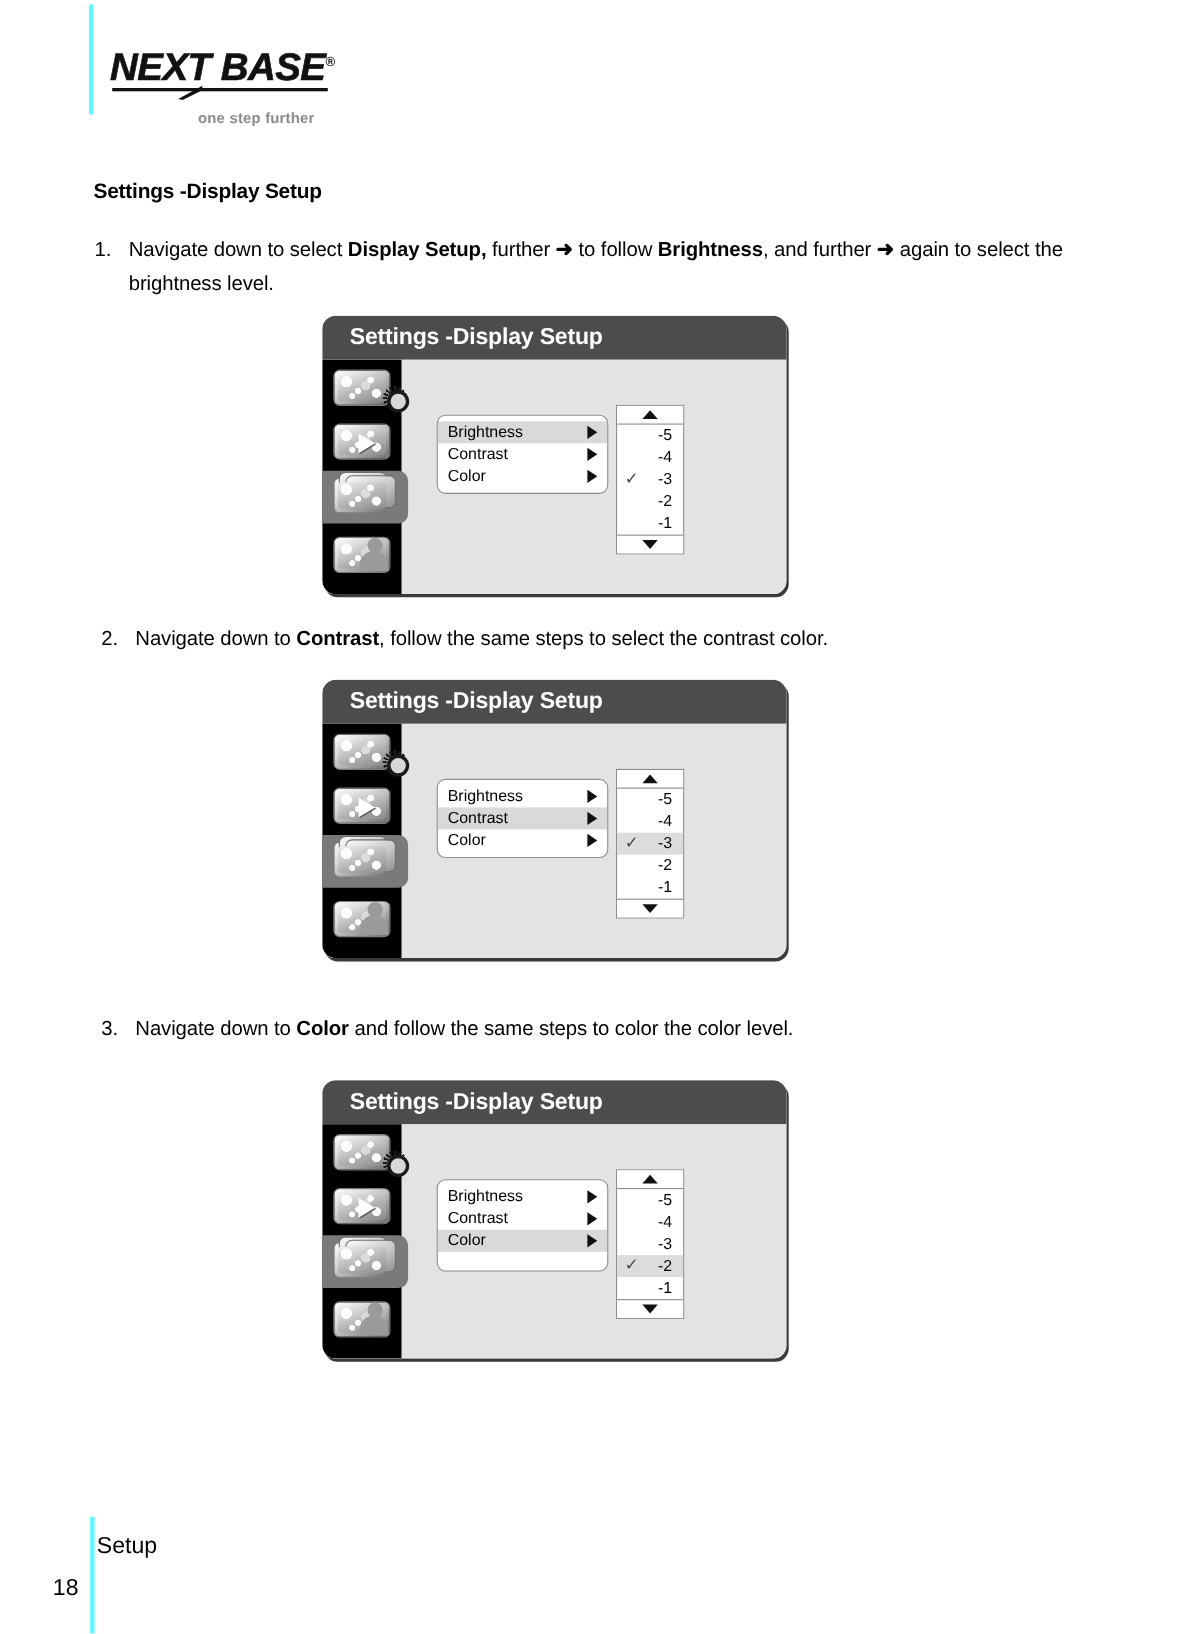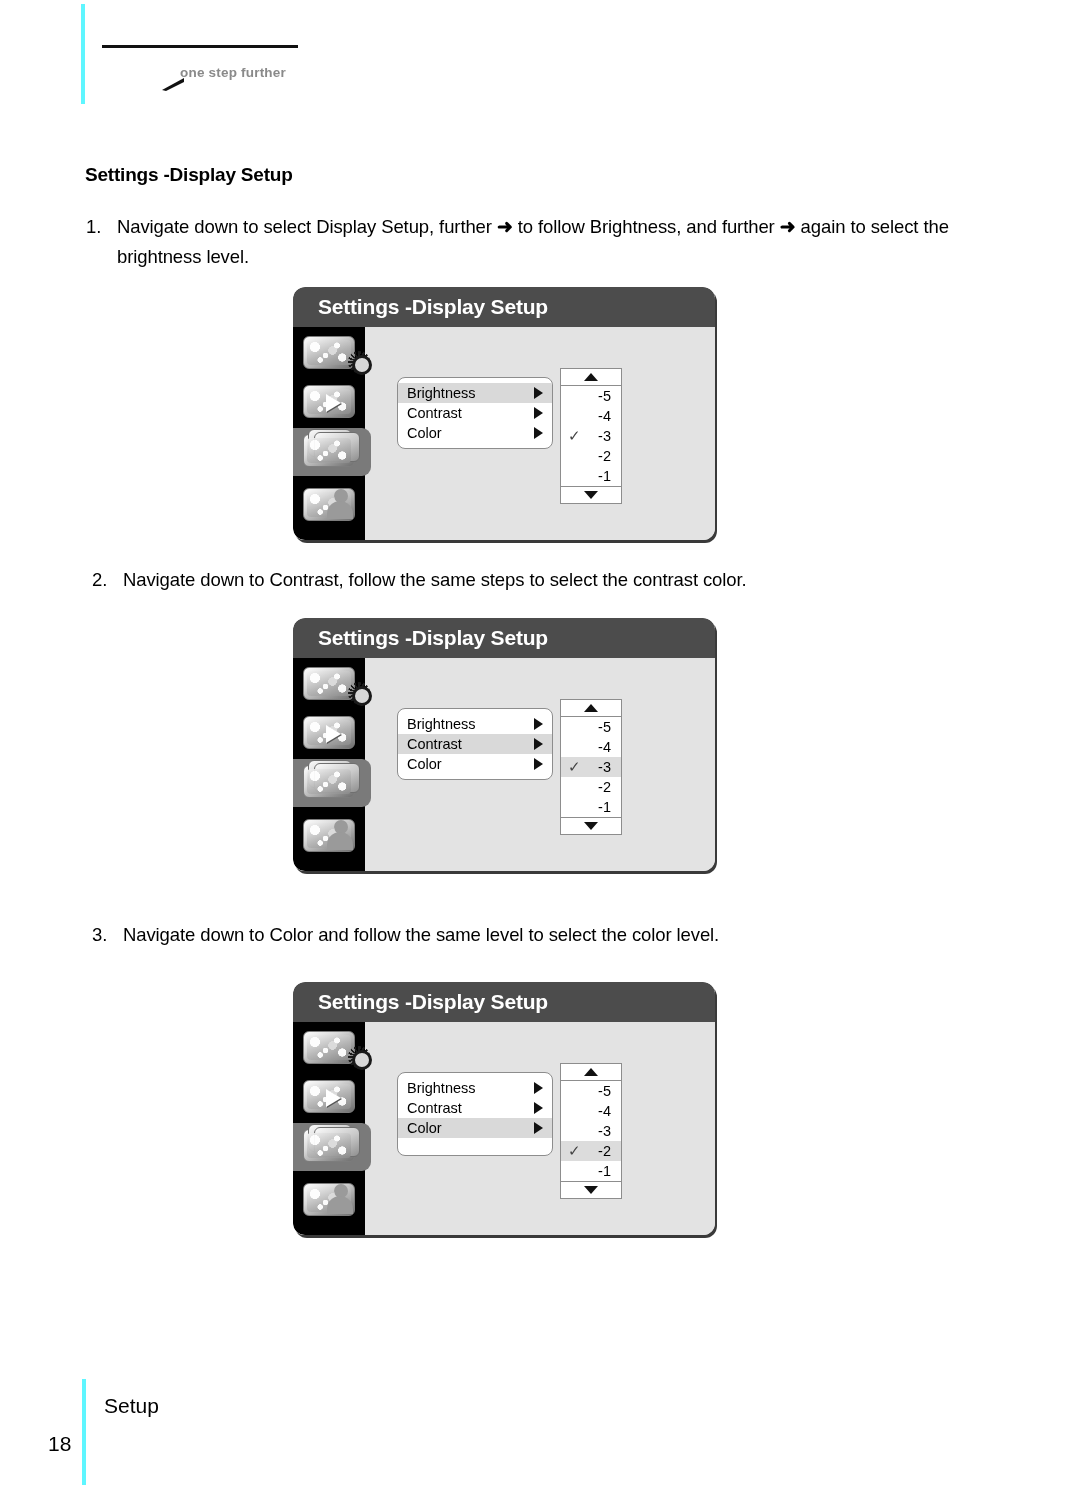--- a/index.html
+++ b/index.html
@@ -56,21 +56,21 @@
   .page-heading {
     position:absolute; left:85px; top:164px;
     font-size:19px; font-weight:bold; letter-spacing:-0.2px;
   }
   .step {
     position:absolute;
     font-size:18.5px; line-height:30px; letter-spacing:-0.1px;
   }
   .step .num { position:absolute; left:0; top:0; }
   .step .body { display:block; margin-left:31px; }
-  .step b { font-weight:normal;text-align:center; }
+  .step b { font-weight:bold;text-align:center; }
   .arrow-glyph { font-weight:bold; font-size:19px; }
 
   #step1 { left:86px; top:212px; width:890px; }
   #step2 { left:92px; top:565px; width:890px; }
   #step3 { left:92px; top:920px; width:890px; }
 
   
   .device {
     position:absolute;
     width:422px; height:253px;
@@ -257,51 +257,52 @@
     font-size:15px; color:#444; line-height:1;
   }
 
   
   .footer-page {
     position:absolute; left:48px; top:1394px;
     font-size:21px;
     margin-top:38px;
   }
   .footer-section {
-    position:absolute; left:104px; top:1394px;
+    position:absolute; left:88px; top:1394px;
     font-size:21px;
   }
 </style>
 </head>
 <body>
 
 <div class="cyan-rule-top"></div>
 <div class="cyan-rule-bottom"></div>
 
 <div class="logo-block">
   <svg class="logo-swoosh" viewBox="0 0 26 16">
     <path d="M2 14 L24 2 L24 6 L6 15 Z" fill="#111"></path>
   </svg>
+  <div class="logo-wordmark"><span>NEXT BASE</span><span class="reg">®</span></div>
   <div class="logo-underbar"></div>
   <div class="logo-tag">one step further</div>
 </div>
 
 <div class="page-heading">Settings -Display Setup</div>
 
 <div class="step" id="step1">
   <span class="num">1.</span>
   <span class="body"><span>Navigate down to select </span><b>Display Setup,</b><span> further </span><span class="arrow-glyph">➜</span><span> to follow </span><b>Brightness</b><span>, and further </span><span class="arrow-glyph">➜</span><span> again to select the brightness level.</span></span>
 </div>
 <div class="step" id="step2">
   <span class="num">2.</span>
   <span class="body"><span>Navigate down to </span><b>Contrast</b><span>, follow the same steps to select the contrast color.</span></span>
 </div>
 <div class="step" id="step3">
   <span class="num">3.</span>
-  <span class="body"><span>Navigate down to </span><b>Color</b><span> and follow the same level to select the color level.</span></span>
+  <span class="body"><span>Navigate down to </span><b>Color</b><span> and follow the same steps to color the color level.</span></span>
 </div>
 
 <div class="device" id="device1">
     <div class="device-titlebar">
       <div class="device-title">Settings -Display Setup</div>
     </div>
     <div class="device-body">
       <div class="sidebar"></div>
       <div class="rail-highlight"></div>
       <div class="side-icon slot-1">

